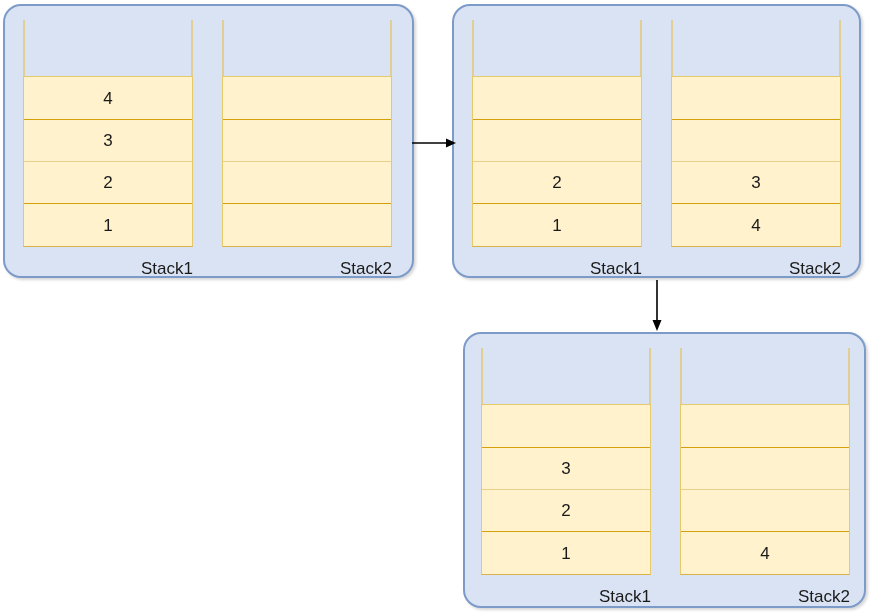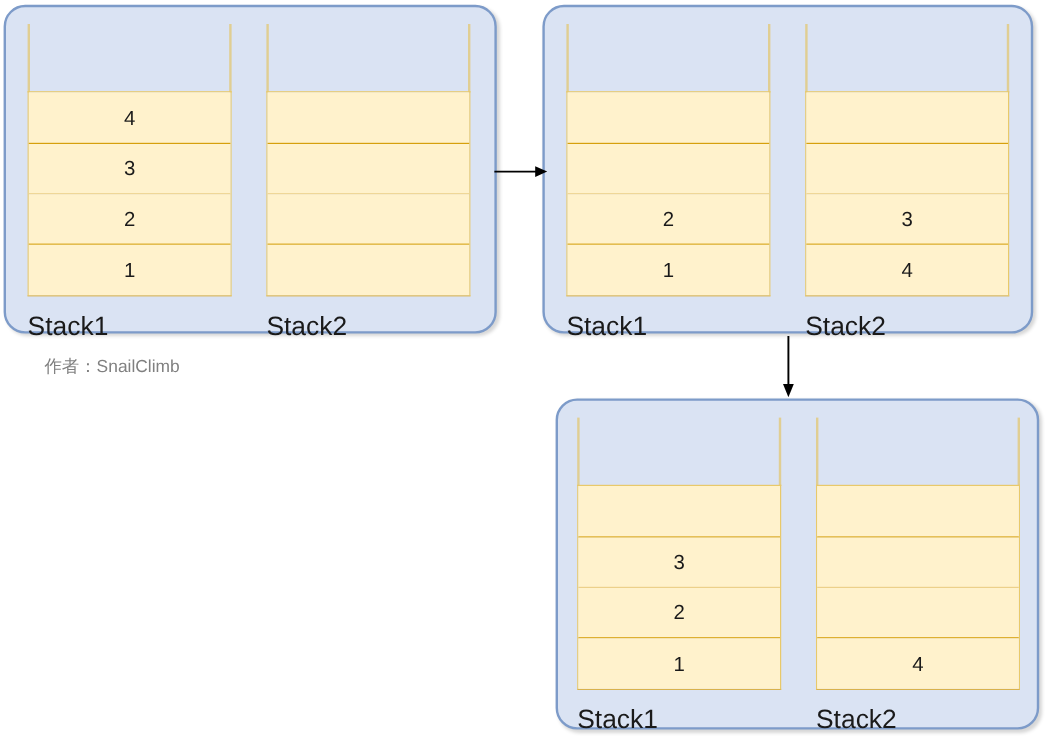--- a/index.html
+++ b/index.html
@@ -71,22 +71,22 @@
     line-height: 1;
   }
   .cell:last-child { border-bottom: none; }
   .cell.light-sep { border-bottom-color: #ecd08a; }
   .cell.empty { color: transparent; }
 
   .stack-label {
     position: absolute;
     left: 0;
     right: 0;
-    text-align: left;
-    font-size: 22px;
+    text-align: right;
+    font-size: 17px;
     color: #1a1a1a;
     white-space: nowrap;
   }
 
   
   .arrow {
     position: absolute;
   }
 
   
@@ -193,16 +193,15 @@
   </div>
 
   <div class="arrow" style="left:643px; top:278px; width:30px; height:56px;">
     <svg width="30" height="56" viewBox="0 0 30 56">
       <line x1="14" y1="2" x2="14" y2="44" stroke="#000000" stroke-width="1.6"></line>
       <polygon points="9.5,42 14,53 18.5,42" fill="#000000"></polygon>
     </svg>
   </div>
 
   <div class="caption" style="left:37px; top:296px;">
-    <div>作者：SnailClimb</div>
   </div>
 
 </div>
 
 </body></html>

